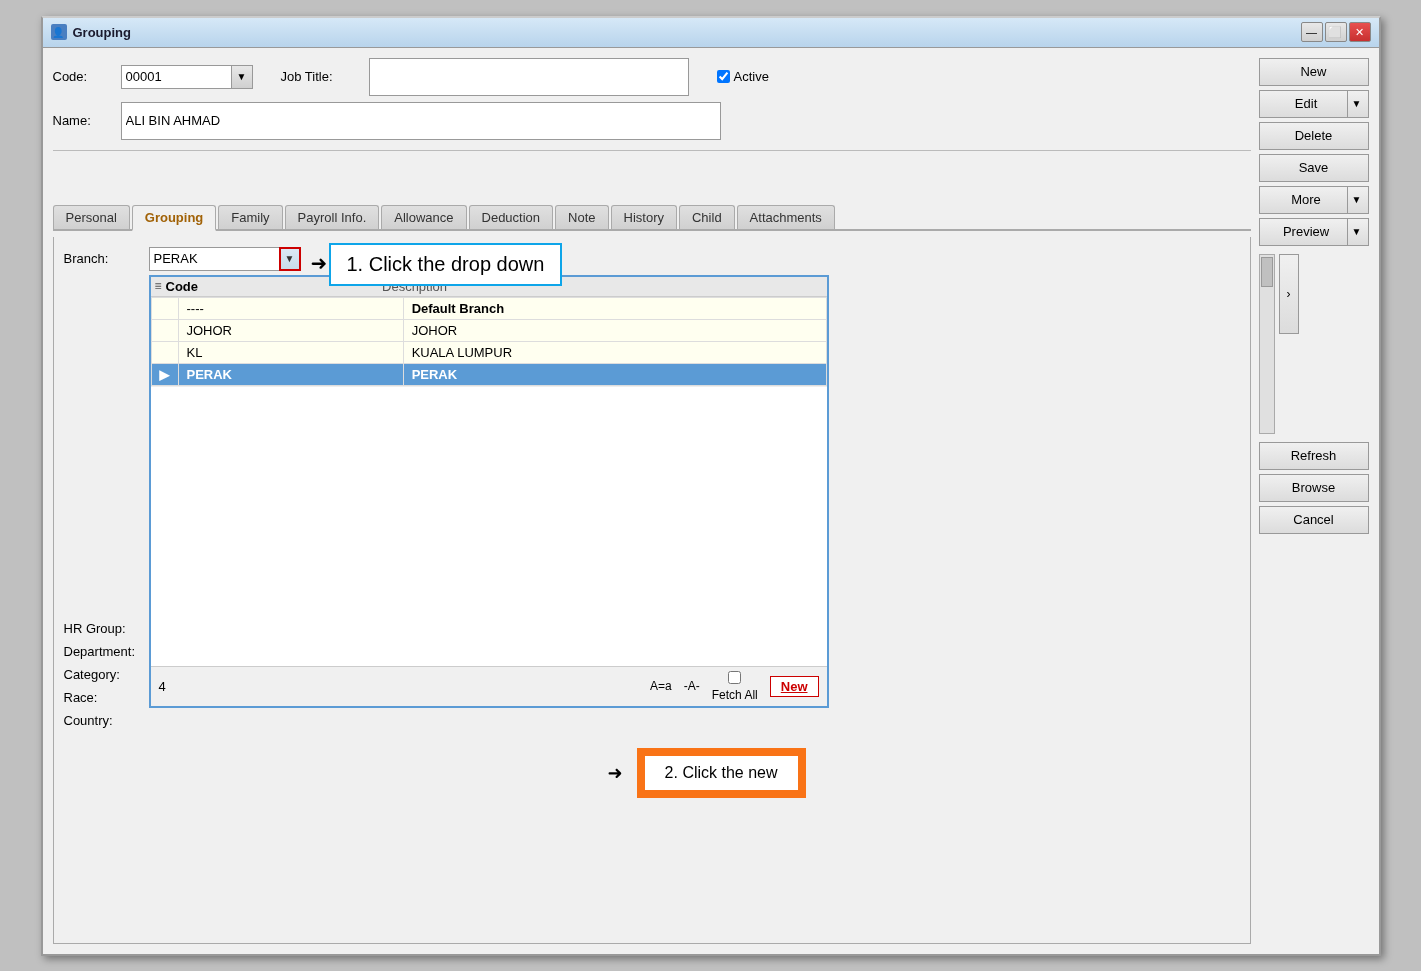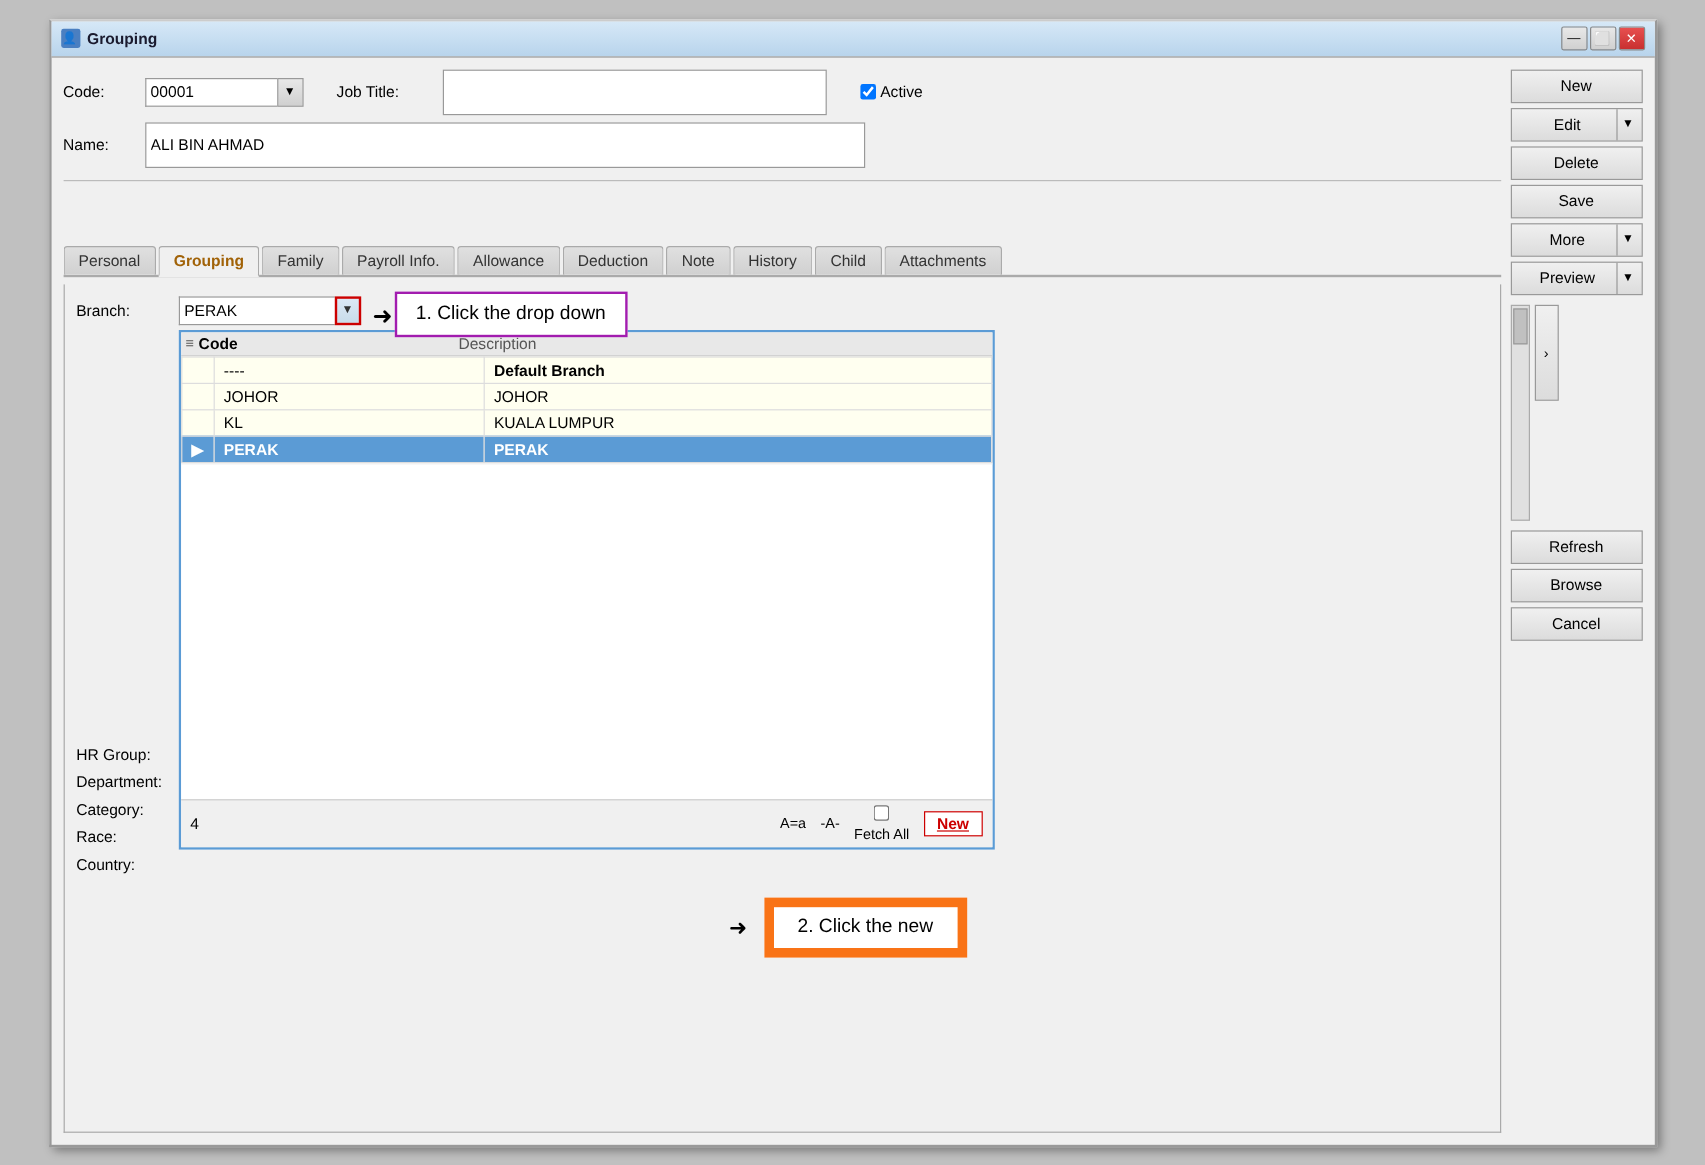--- a/index.html
+++ b/index.html
@@ -225,24 +225,24 @@
     .arrow-indicator {
       font-size: 18px;
       color: #000;
       margin: 0 4px;
       margin-top: 2px;
     }
 
     
     .callout-box {
       position: absolute;
-      border: 2px solid #a21caf;
+      border: 2px solid #0ea5e9;
       background: white;
       padding: 8px 16px;
-      font-size: 16px;
+      font-size: 20px;
       font-weight: normal;
       color: #000;
       z-index: 100;
       white-space: nowrap;
     }
 
     
     .dropdown-popup {
       position: absolute;
       top: 28px;

